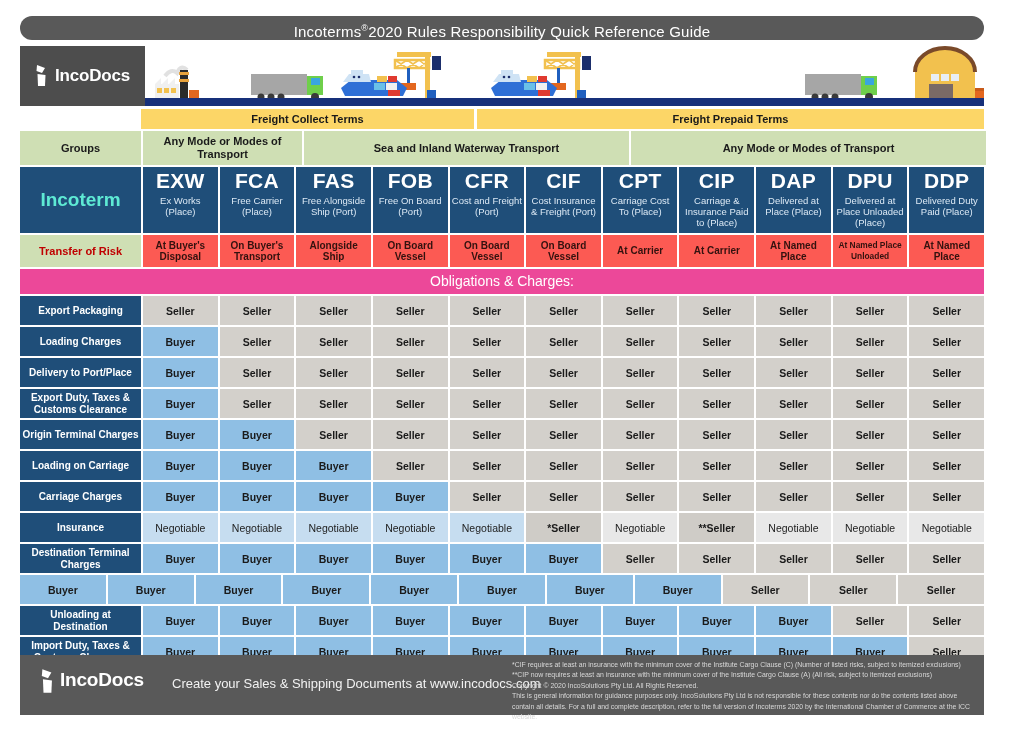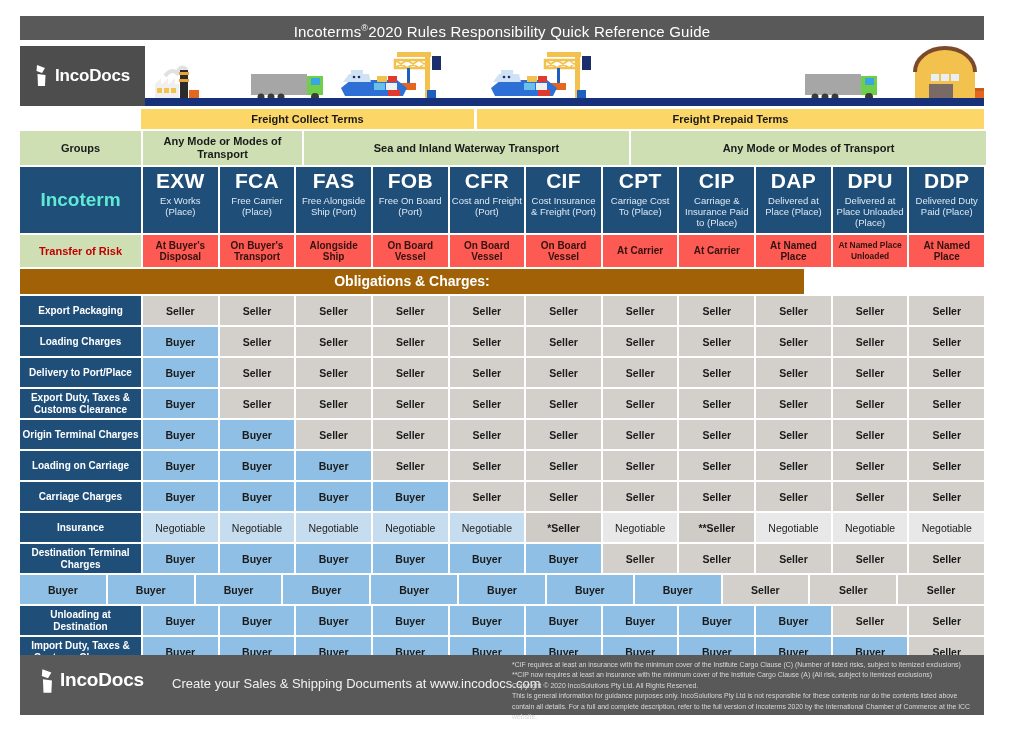--- a/index.html
+++ b/index.html
@@ -10,20 +10,21 @@
     overflow:hidden;
   }
   .page{position:relative;width:1024px;height:730px;background:#ffffff;}
 
   
   .titlebar{
     position:absolute;left:20px;top:16px;width:964px;height:24px;
     background:#595959;color:#ffffff;
     font-size:15px;line-height:24px;text-align:center;
     letter-spacing:.2px;
+    border-radius:12px;
   }
   .titlebar .sup{font-size:9px;vertical-align:super;}
 
   
   .hero{position:absolute;left:20px;top:46px;width:964px;height:60px;background:#ffffff;}
   .logo-box{
     position:absolute;left:0;top:0;width:125px;height:60px;background:#4d4d4d;
     display:flex;align-items:center;justify-content:center;gap:6px;
   }
   .logo-mark{width:14px;height:24px;position:relative;flex:0 0 auto;}
@@ -66,21 +67,21 @@
   .inco-name{font-size:9.5px;font-weight:normal;line-height:11px;color:#dce9f5;margin-top:2px;}
 
   
   .r-risk{height:32px;margin-bottom:2px;}
   .risk-lab{background:#cfdfb4;color:#c00000;font-size:11px;font-weight:bold;display:flex;align-items:center;justify-content:center;}
   .risk-cell{background:#fc5a53;color:#33120f;font-size:10px;font-weight:bold;line-height:11.5px;padding:0 2px;box-sizing:border-box;}
   .risk-cell.sm{font-size:8.4px;}
 
   
   .r-banner{height:25px;margin-bottom:2px;}
-  .banner{width:784px;background:#a16207;color:#fff;font-size:14px;font-weight:bold;line-height:25px;text-align:center;}
+  .banner{width:964px;background:#ec4899;color:#fff;font-size:14px;font-weight:normal;line-height:25px;text-align:center;}
 
   
   .r-data{height:29.4px;margin-bottom:1.6px;}
   .d-lab{background:#1f4e79;color:#ffffff;font-size:10px;font-weight:bold;display:flex;align-items:center;justify-content:center;text-align:center;line-height:11.5px;padding:0 2px;box-sizing:border-box;}
   .d-cell{font-size:10.5px;font-weight:bold;color:#1a1a1a;}
   .v-seller{background:#d3d0cb;}
   .v-buyer{background:#8fbfe4;}
   .v-neg{background:#c6ddf0;color:#222;font-weight:normal;}
   .v-neg2{background:#e8e8e8;color:#222;font-weight:normal;}
   .v-sellerN{background:#cfccc7;}

